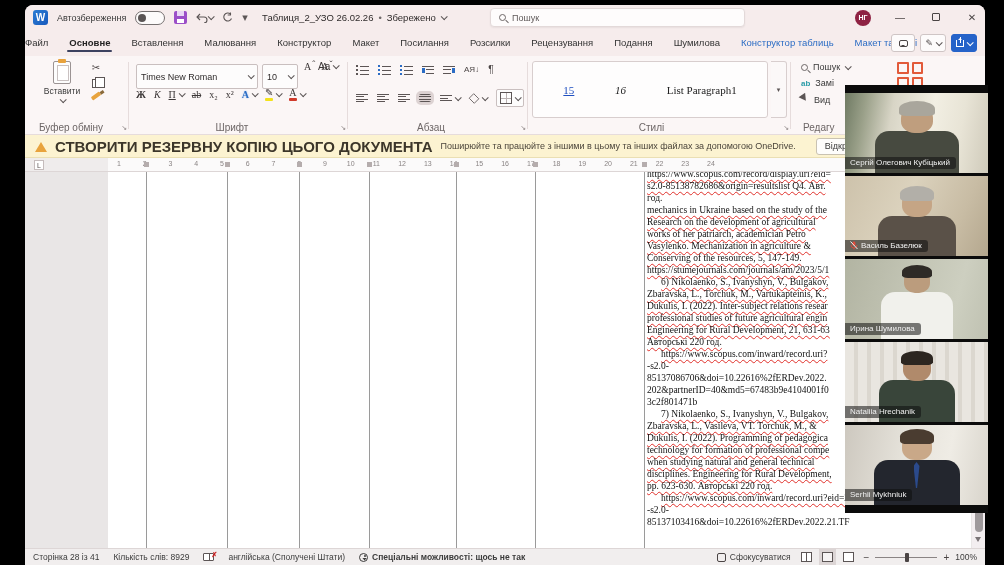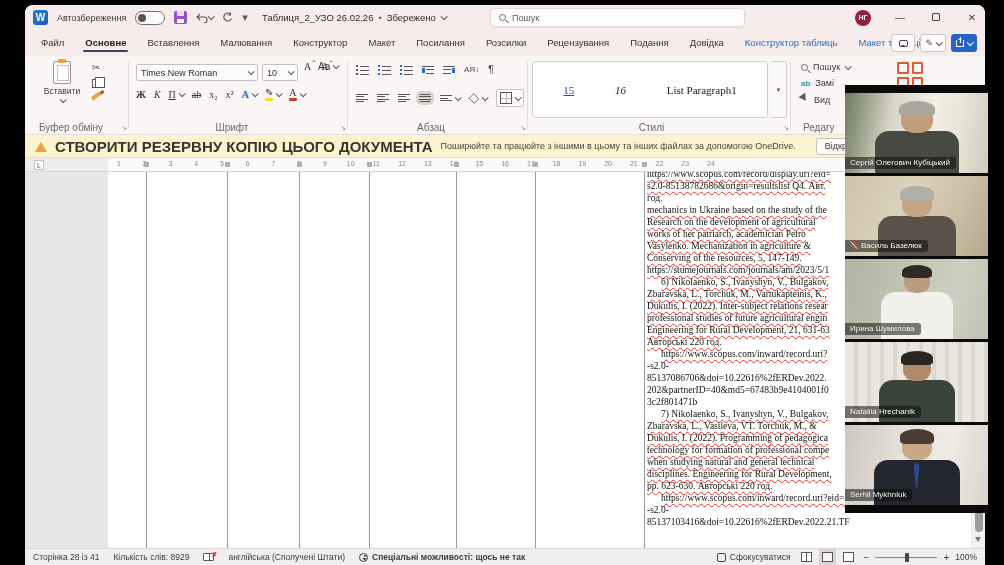--- a/index.html
+++ b/index.html
@@ -27,21 +27,21 @@
   .doc-title-wrap .dot { color:#6e6868; }
   .search-pill { position:absolute; left:465px; top:3px; width:255px; height:19px; background:#fefcfc; border:1px solid #e3d9d9; border-radius:4px; display:flex; align-items:center; gap:6px; padding:0 8px; color:#5f5959; font-size:9px; box-shadow:0 1px 2px rgba(0,0,0,.06); }
   .mag { width:7px; height:7px; border:1.2px solid #6e6868; border-radius:50%; position:relative; flex:none; }
   .mag:after { content:""; position:absolute; left:5px; top:6px; width:4px; height:1.2px; background:#6e6868; transform:rotate(45deg); }
   .tb-right { position:absolute; right:6px; top:0; height:25px; display:flex; align-items:center; gap:22px; }
   .avatar { width:16px; height:16px; border-radius:50%; background:#8e2243; color:#fff; font-size:7px; font-weight:bold; display:flex; align-items:center; justify-content:center; }
   .wc { font-size:10px; color:#4a4444; width:14px; text-align:center; }
   .wc-max { width:8px; height:8px; border:1px solid #4a4444; border-radius:1px; }
 
   
-  .tabrow { position:absolute; left:0; top:25px; width:100%; height:26px; display:flex; align-items:center; padding-left:16px; gap:21px; background:#f6ecec;text-align:center; }
+  .tabrow { position:absolute; left:0; top:25px; width:100%; height:26px; display:flex; align-items:center; padding-left:0; gap:21px; background:#f6ecec;text-align:center; }
   .tab { font-size:9.5px; color:#333; padding:4px 0 5px; position:relative; white-space:nowrap; }
   .tab.active { font-weight:bold; color:#232323; }
   .tab.active:after { content:""; position:absolute; left:-2px; right:-2px; bottom:1px; height:2px; background:#3d4260; border-radius:2px; }
   .tab.contextual { color:#2b6cc4; }
   .tabrow-actions { position:absolute; right:8px; top:29px; display:flex; gap:5px; }
   .tr-btn { height:18px; min-width:24px; border:1px solid #cfc5c5; border-radius:3px; background:#fdfbfb; display:flex; align-items:center; justify-content:center; gap:3px; font-size:9px; color:#4a4444; padding:0 4px; }
   .tr-btn.primary { background:#2563c9; border-color:#2563c9; color:#fff; }
   .comment-glyph { width:9px; height:7px; border:1px solid #4a4444; border-radius:2px; position:relative; }
   .comment-glyph:after { content:""; position:absolute; left:1px; bottom:-3px; border:2px solid transparent; border-top-color:#4a4444; }
   .share-glyph { width:8px; height:7px; border:1px solid #fff; border-top:none; position:relative; }
@@ -60,21 +60,21 @@
   .clipboard { width:18px; height:23px; background:#fdfdfd; border:1px solid #9b9393; border-radius:2px; position:relative; }
   .clipboard:before { content:""; position:absolute; left:4px; top:-3px; width:8px; height:4px; background:#e8a33d; border-radius:1px; }
   .clipboard:after { content:""; position:absolute; left:3px; top:3px; width:10px; height:14px; background:#fff; border:1px solid #c9c1c1; }
   .clip-mini { position:absolute; left:62px; top:6px; display:flex; flex-direction:column; gap:6px; align-items:center; font-size:10px; color:#4f4848; }
   .copy-ic { width:8px; height:9px; border:1px solid #5c5555; position:relative; background:#fff; }
   .copy-ic:before { content:""; position:absolute; left:2px; top:-3px; width:8px; height:9px; border:1px solid #5c5555; background:#fff; }
   .brush-ic { width:10px; height:4px; background:#e8a33d; border-radius:1px; transform:rotate(-35deg); position:relative; }
   .brush-ic:before { content:""; position:absolute; right:-4px; top:0.5px; width:4px; height:3px; background:#8a6a3a; }
 
   .g-font { left:107px; width:216px; }
-  .combo { position:absolute; height:17px; background:#fdfcfc; border:1px solid #c9bfbf; border-radius:2px; display:flex; align-items:center; justify-content:space-between; padding:0 4px; font-size:9px; color:#2f2b2b; }
+  .combo { position:absolute; height:25px; background:#fdfcfc; border:1px solid #c9bfbf; border-radius:2px; display:flex; align-items:center; justify-content:space-between; padding:0 4px; font-size:9px; color:#2f2b2b; }
   .font-row2 { position:absolute; left:4px; top:31px; display:flex; align-items:center; gap:8px; font-size:10px; color:#3b3636; }
   .fbtn { display:flex; align-items:flex-end; gap:1px; font-family:"Liberation Serif", serif; }
   .colbar { position:relative; padding-bottom:3px; }
   .colbar:after { content:""; position:absolute; left:0; right:0; bottom:0; height:3px; border-radius:1px; }
   .hl:after { background:#f3e21a; }
   .fc:after { background:#d03a2b; }
   .fx-a { color:#2b6cc4; font-weight:bold; text-shadow:0 0 2px #9cc3f5; font-family:"Liberation Serif", serif; }
   .sizer { font-size:9px; position:relative; top:-3px; color:#3b3636; }
 
   .g-par { left:325px; width:178px; }
@@ -233,21 +233,21 @@
         <div class="tab">Файл</div>
         <div class="tab active">Основне</div>
         <div class="tab">Вставлення</div>
         <div class="tab">Малювання</div>
         <div class="tab">Конструктор</div>
         <div class="tab">Макет</div>
         <div class="tab">Посилання</div>
         <div class="tab">Розсилки</div>
         <div class="tab">Рецензування</div>
         <div class="tab">Подання</div>
-        <div class="tab">Довідка</div>
+        <div class="tab">Шумилова</div>
         <div class="tab contextual">Конструктор таблиць</div>
         <div class="tab contextual">Макет таблиці</div>
       </div>
     <div class="tabrow-actions">
       <div class="tr-btn">
           <span class="comment-glyph"></span>
         </div>
       <div class="tr-btn">✎<span class="chev"></span></div>
       <div class="tr-btn primary">
           <span class="share-glyph"></span>

